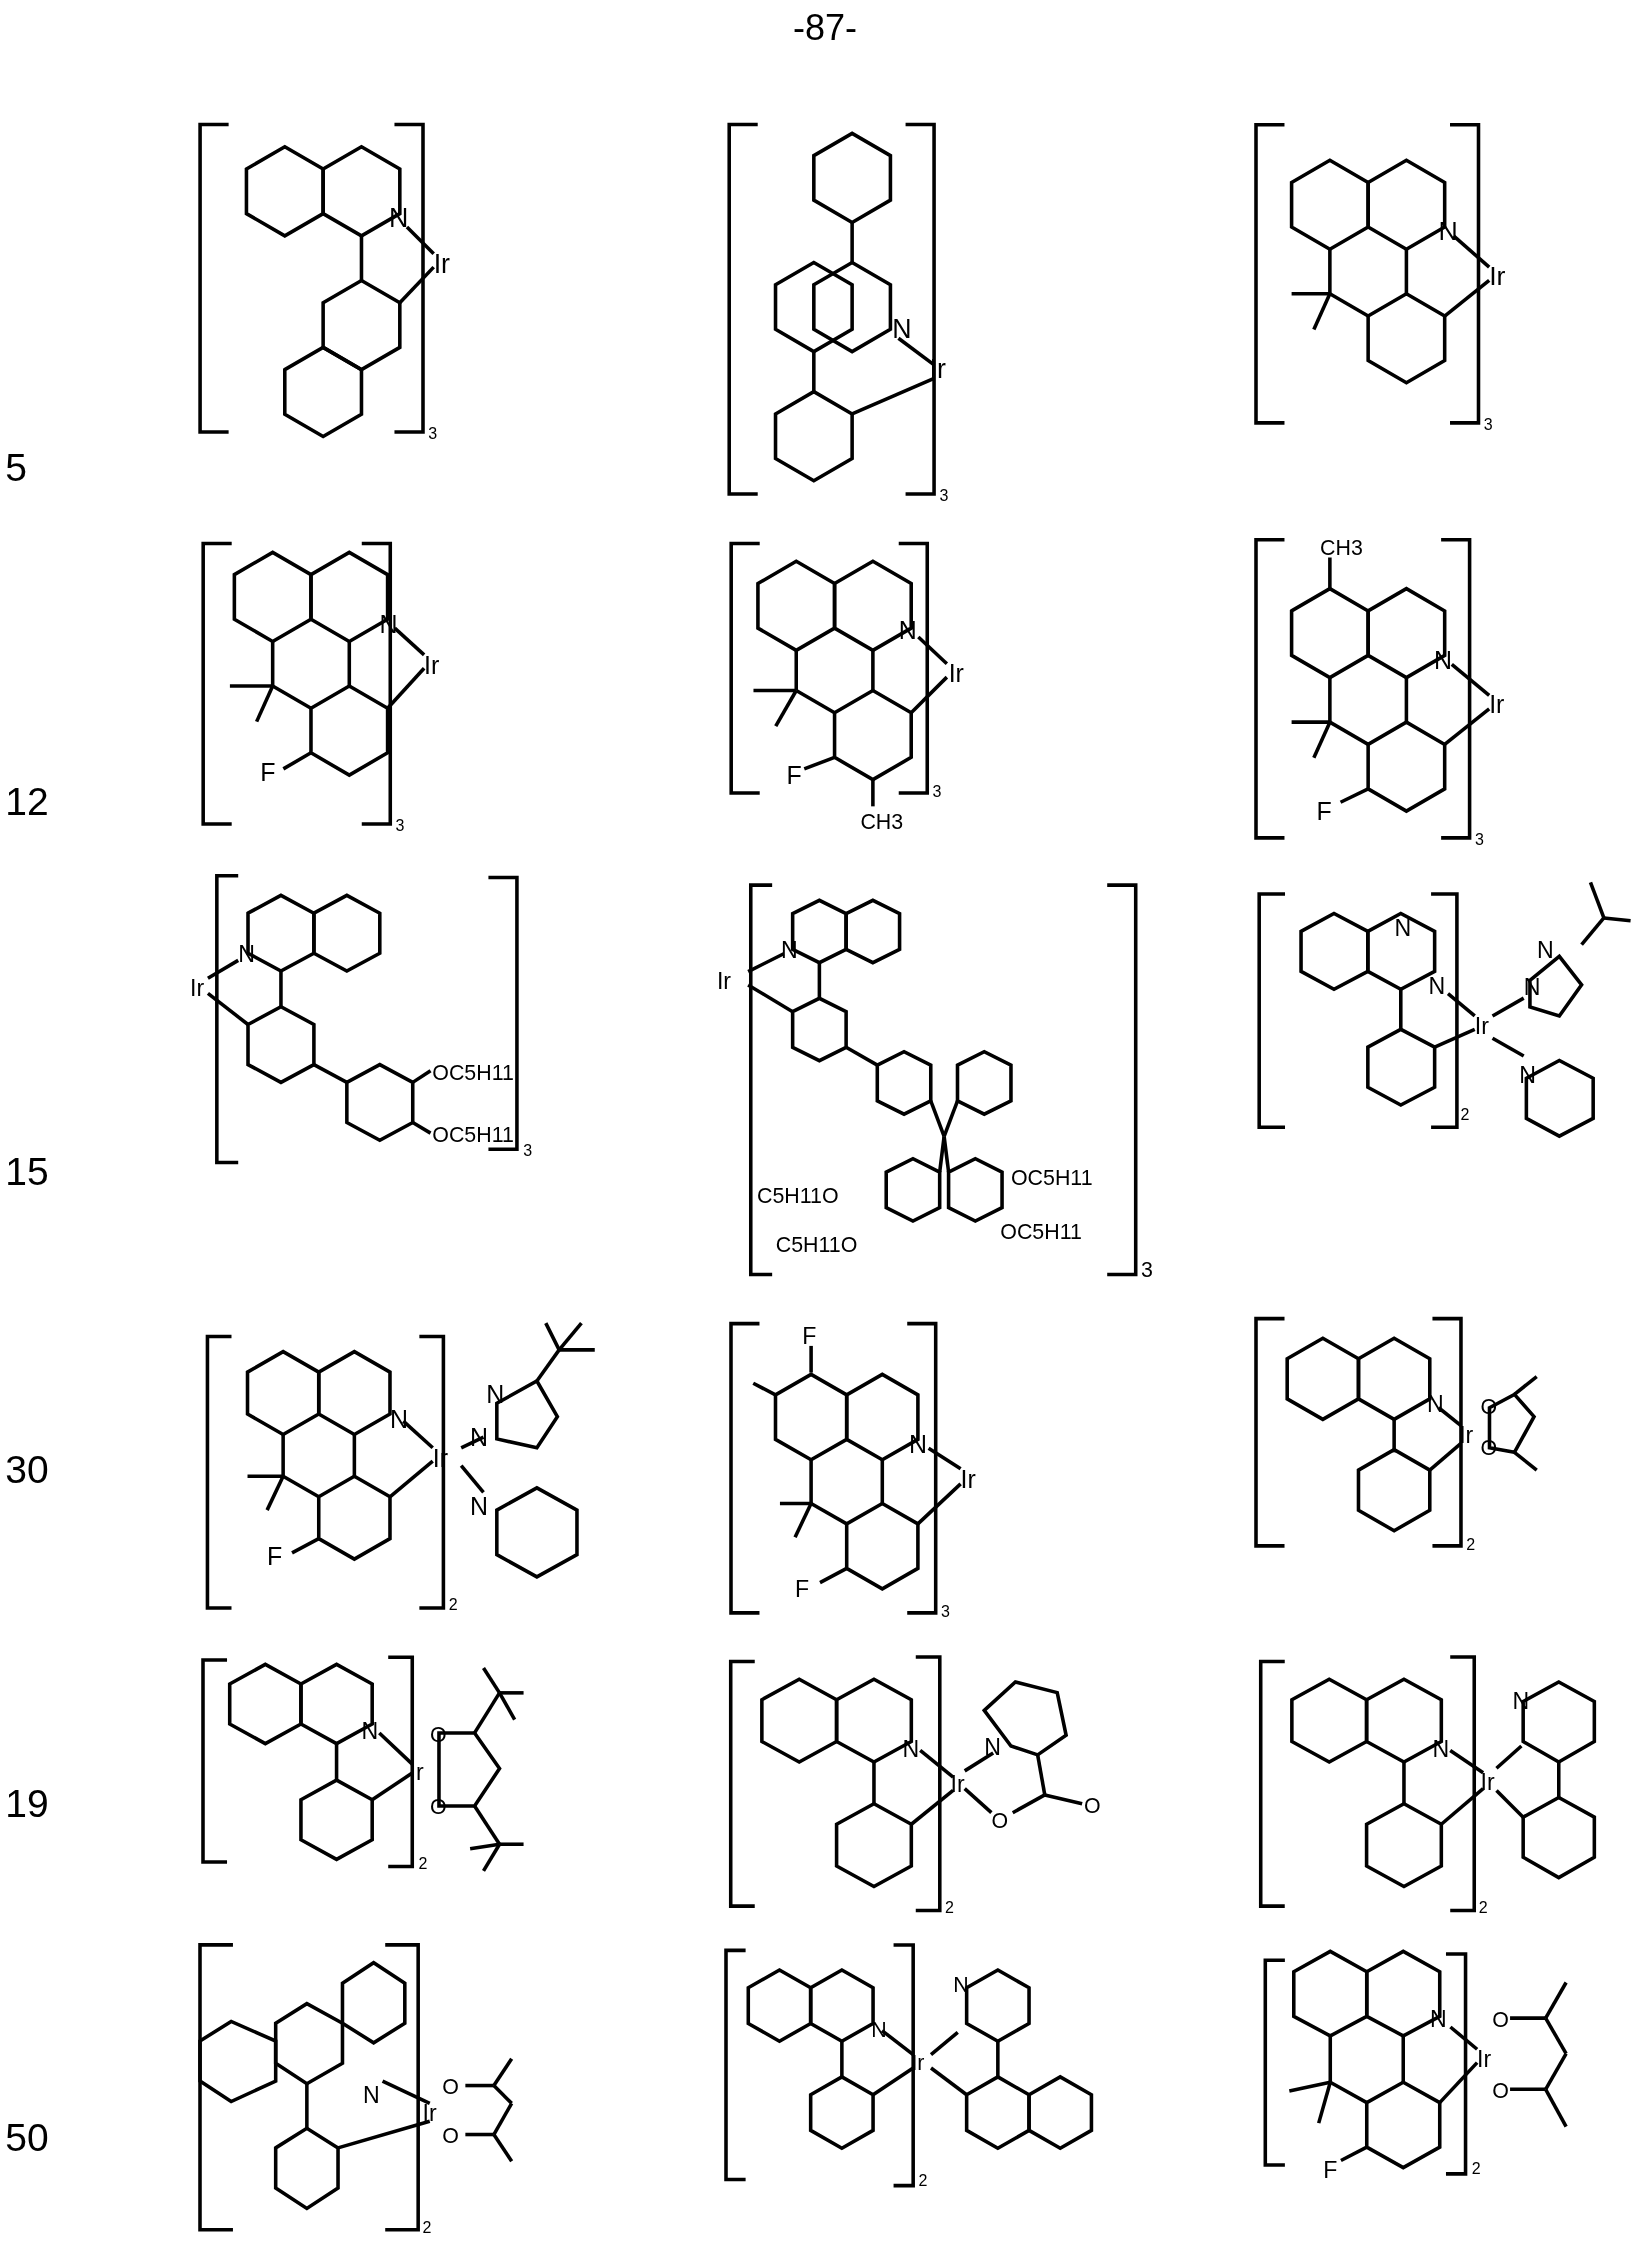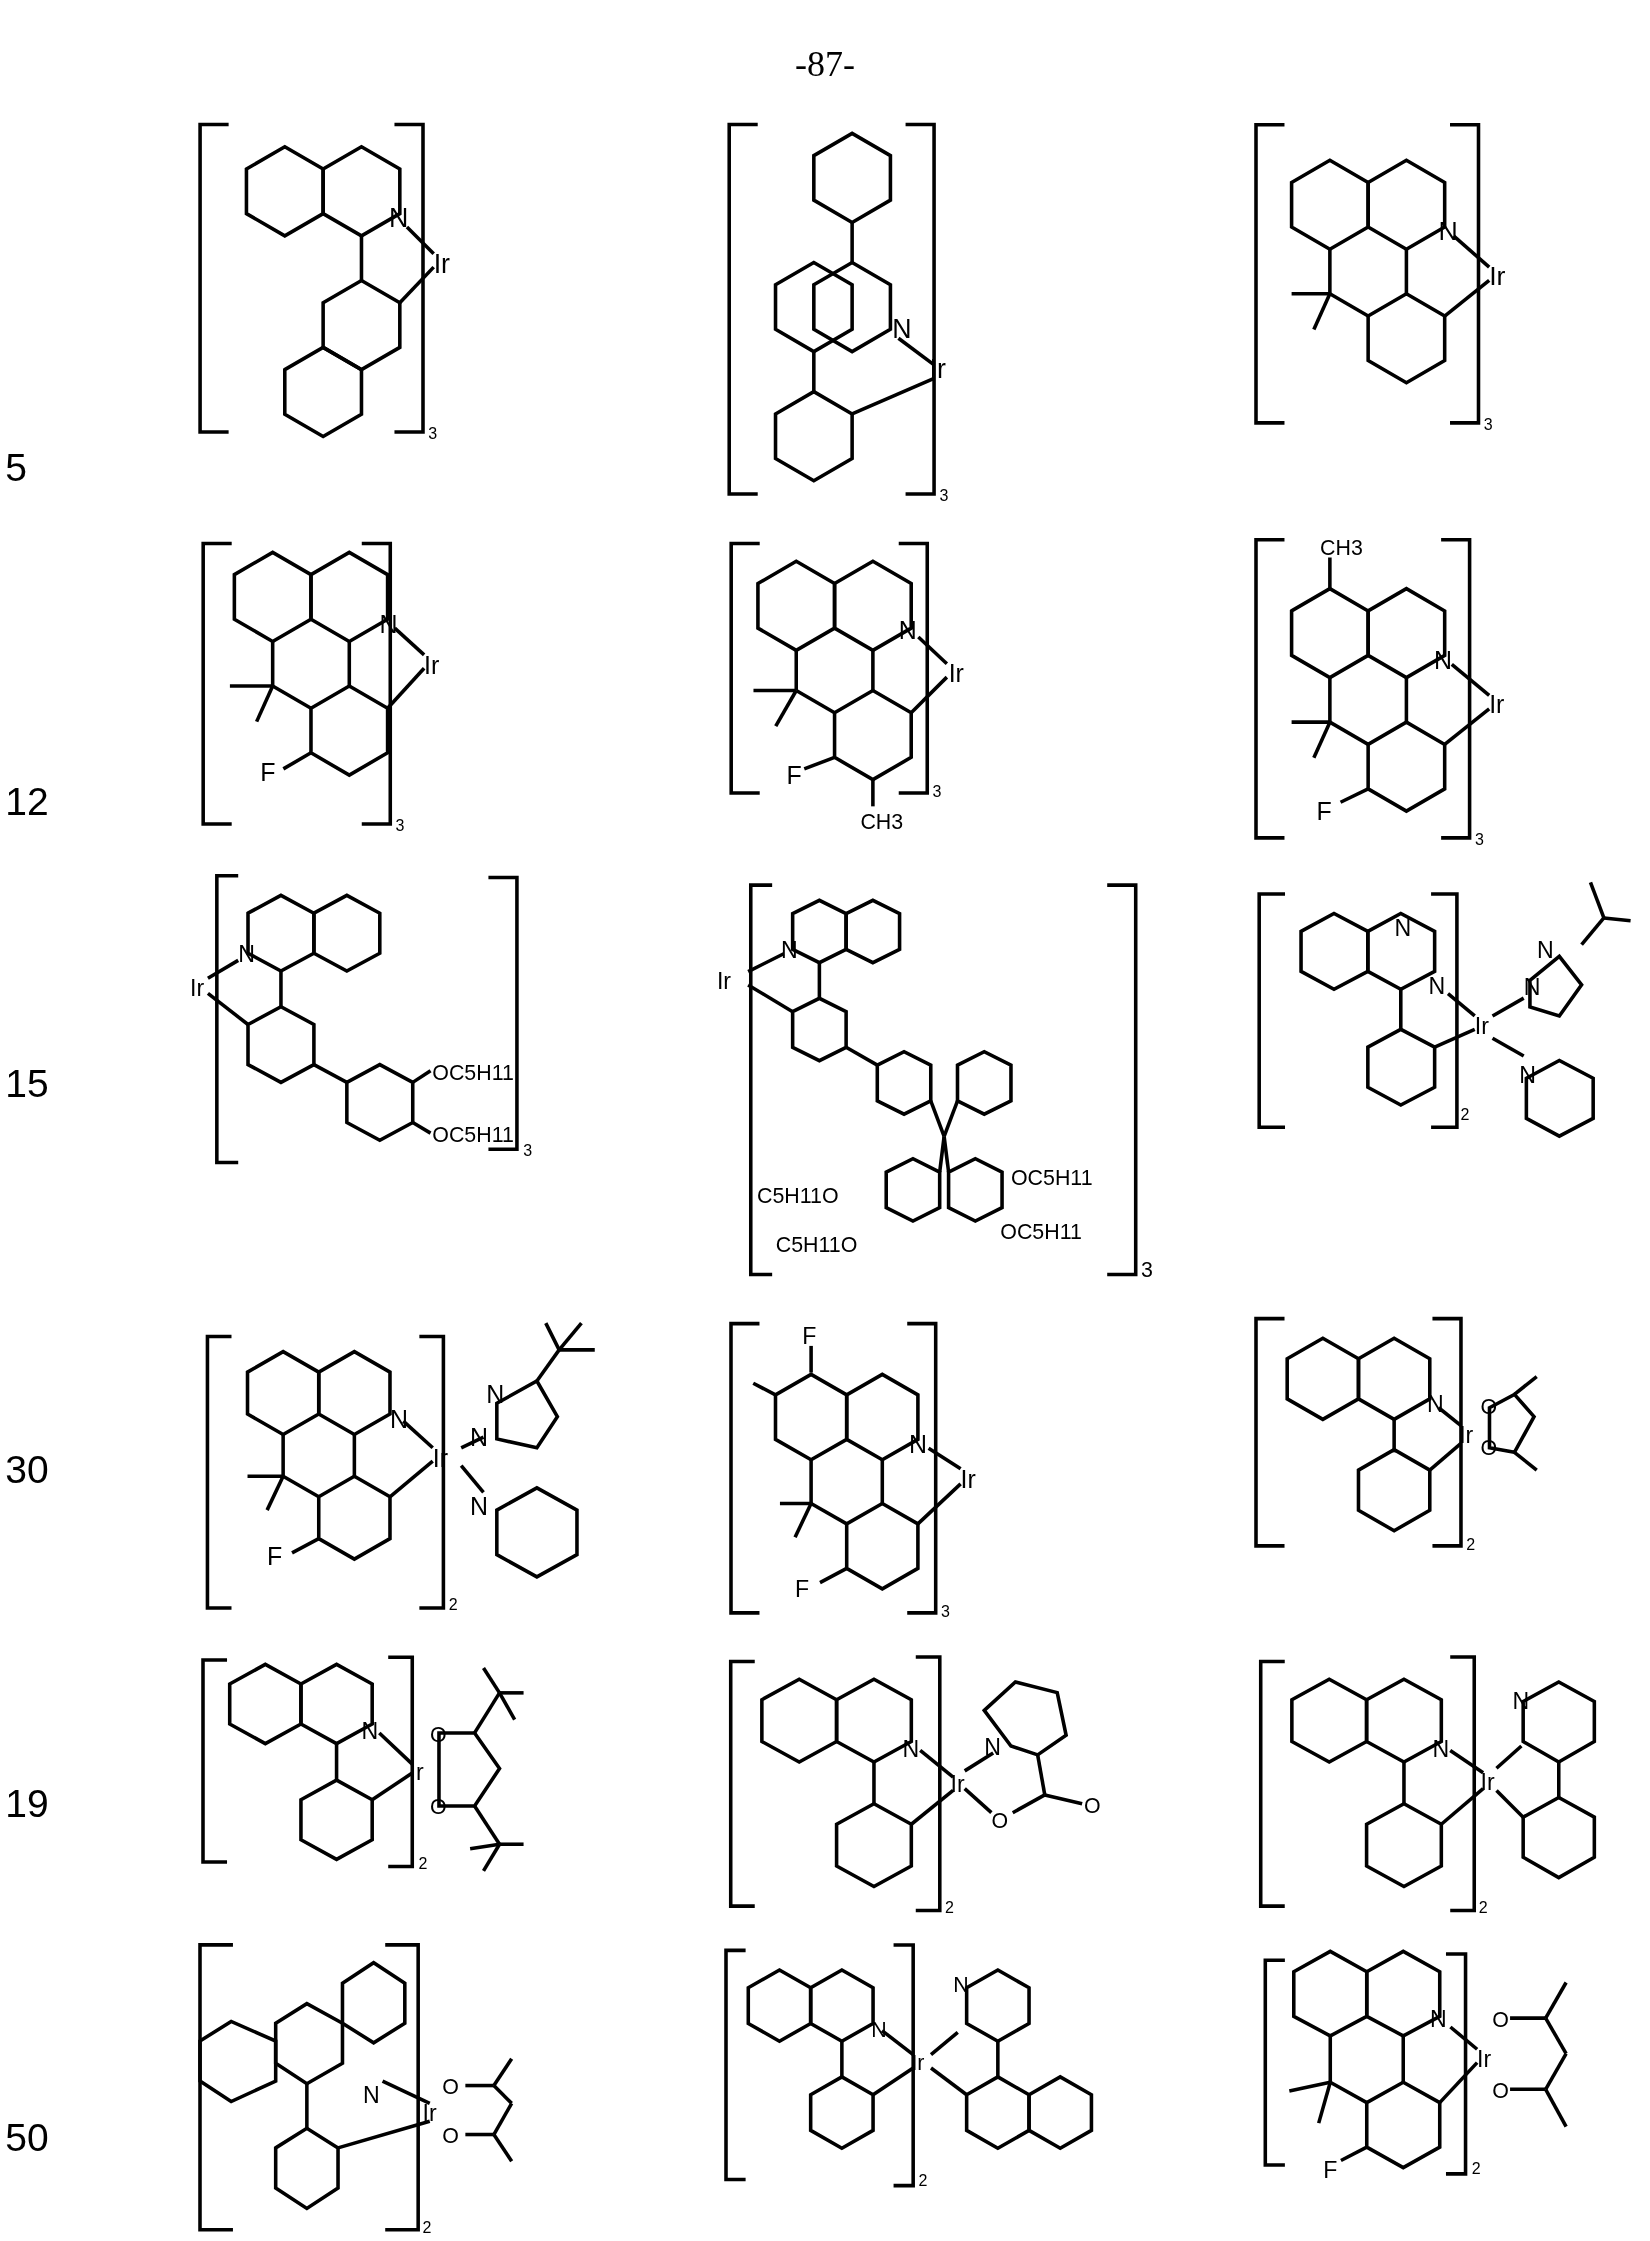--- a/index.html
+++ b/index.html
@@ -1,32 +1,32 @@
 <!DOCTYPE html>
 <html style="font-size:14.3px"><head>
 <meta charset="utf-8">
 <style>
   html,body{margin:0;padding:0;background:#fff;}
   body{width:1650px;height:2241px;position:relative;overflow:hidden;font-family:"Liberation Sans",sans-serif;color:#000;}
-  .page-number{position:absolute;top:7.1px;left:0;width:1650px;text-align:center;font-size:36px;font-family:Liberation Serif, serif;margin-top:36px;}
+  .page-number{position:absolute;top:7.1px;left:0;width:1650px;text-align:center;font-size:36px;font-family:Liberation Sans, sans-serif;}
   .line-num{position:absolute;left:5.3px;font-size:39px;font-family:"Liberation Sans",sans-serif;}
   .cmpd{position:absolute;}
   .cmpd svg{display:block;overflow:visible;}
   svg text{font-family:"Liberation Sans",sans-serif;fill:#000;}
   .b{stroke:#000;stroke-width:4;fill:none;stroke-linecap:square;}
   .l{stroke:#000;stroke-width:4;fill:none;}
 </style>
 </head>
 <body>
 
 <div class="page-number">-87-</div>
 
 <div class="line-num" style="top:446px">5</div>
 <div class="line-num" style="top:780px">12</div>
-<div class="line-num" style="top:1062px">15</div>
+<div class="line-num" style="top:1150px">15</div>
 <div class="line-num" style="top:1448px">30</div>
 <div class="line-num" style="top:1782px">19</div>
 <div class="line-num" style="top:2116px">50</div>
 
 <div class="cmpd" style="left:200px;top:120px">
   <svg width="232" height="321" viewBox="0 0 260 360">
     <path class="b" d="M30,5 H0 V350 H30 M220,5 H250 V350 H220"></path>
     <polygon class="l" points="52,55 95,30 138,55 138,105 95,130 52,105"></polygon>
     <polygon class="l" points="138,55 181,30 224,55 224,105 181,130 138,105"></polygon>
     <line class="l" x1="181" y1="130" x2="181" y2="180"></line>

